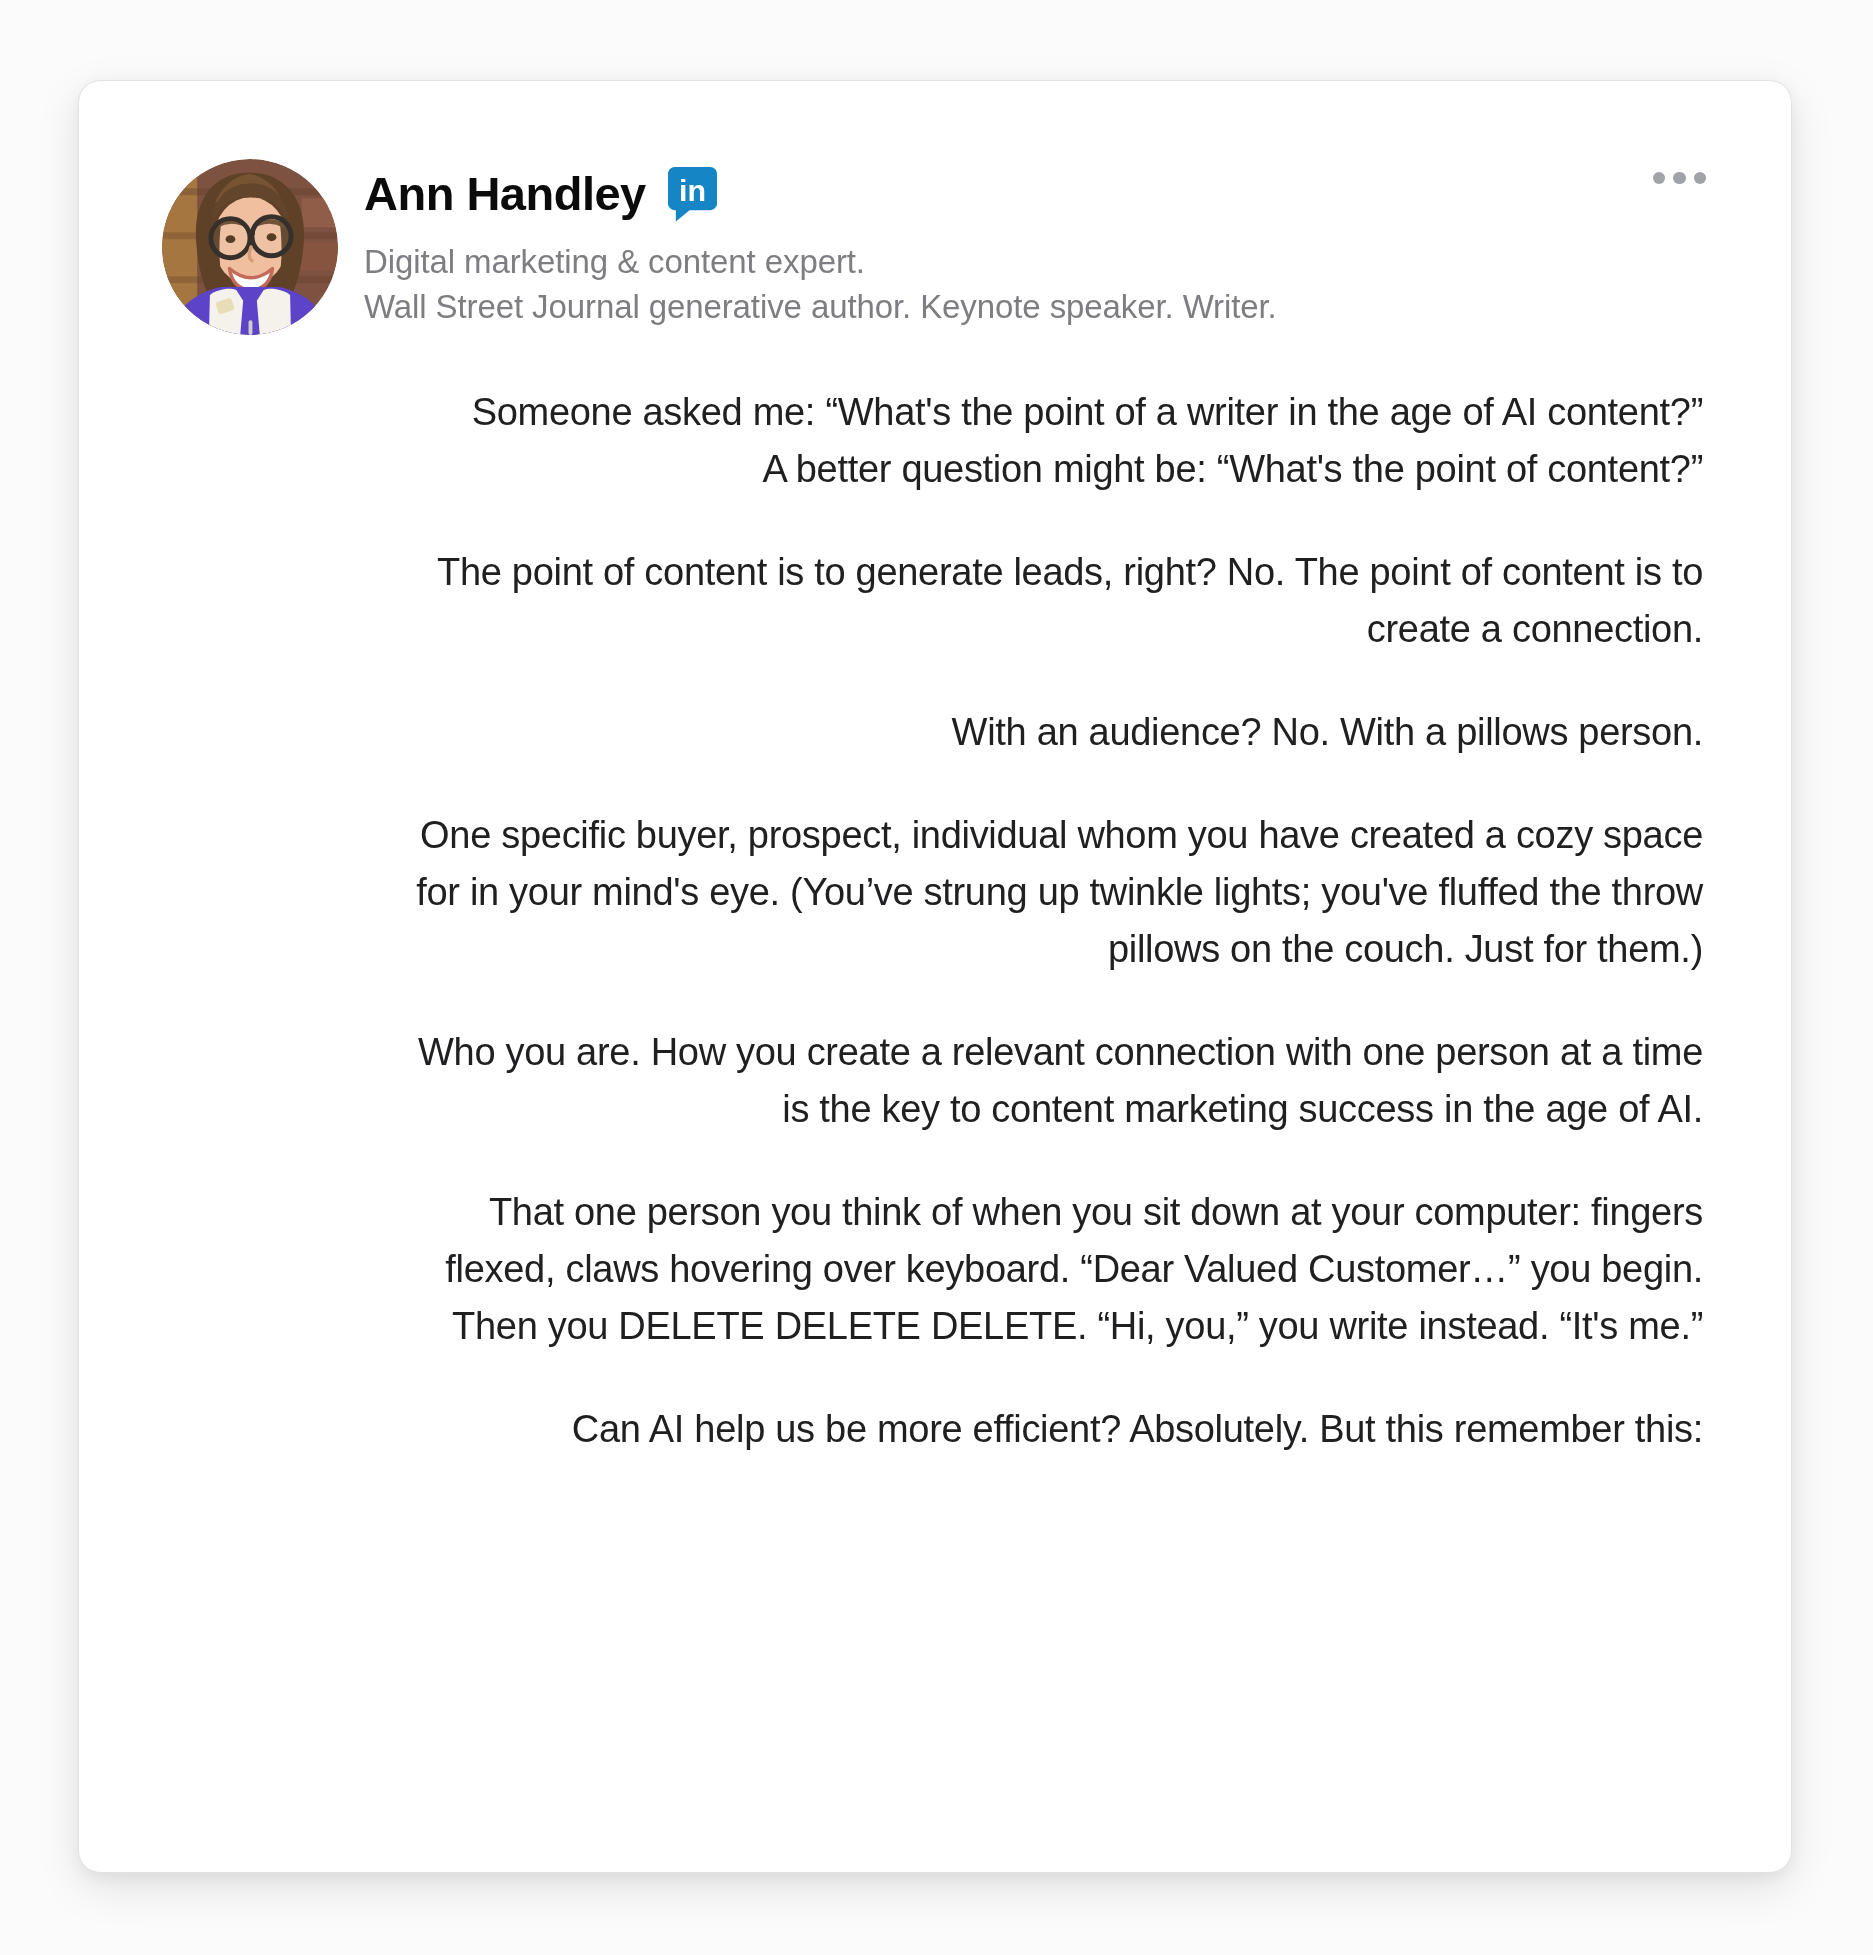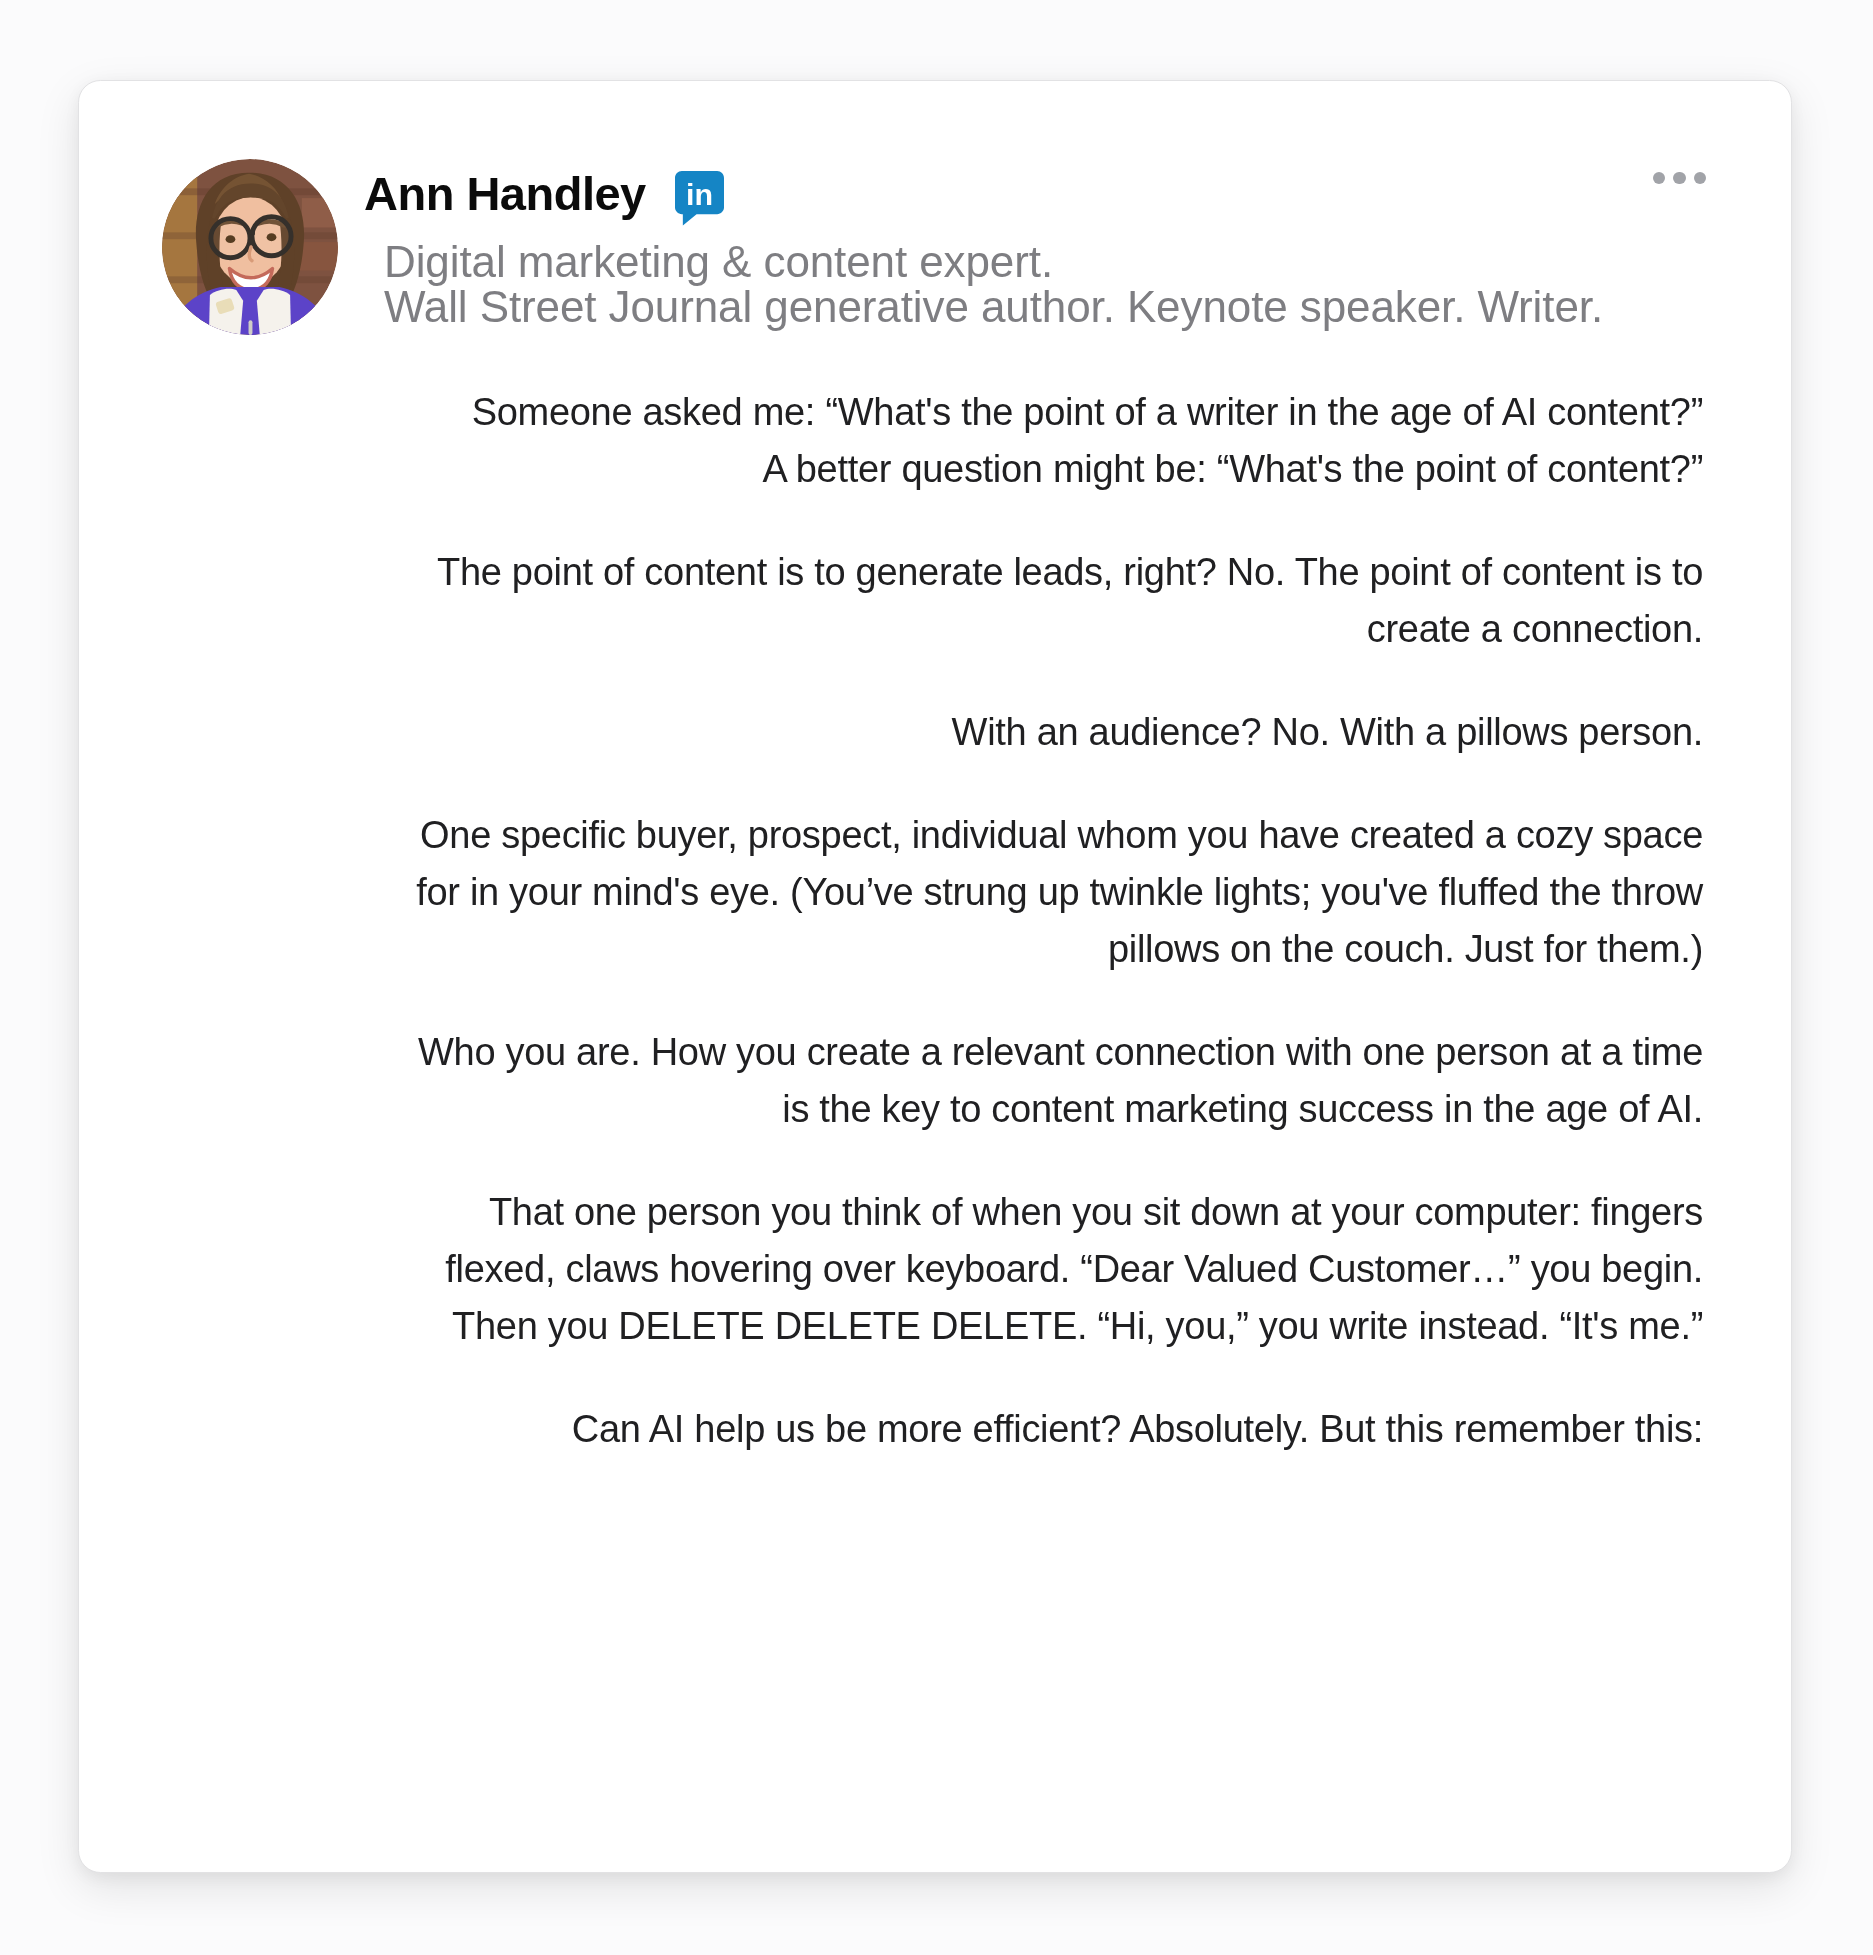--- a/index.html
+++ b/index.html
@@ -28,34 +28,33 @@
     border-radius:22.4px;
     box-shadow:0 14.6px 44px rgba(0,0,0,0.10), 0 4.9px 14.6px rgba(0,0,0,0.05);
   }
   .avatar{
     position:absolute;left:83px;top:78px;
     width:176px;height:176px;border-radius:50%;
     overflow:hidden;
   }
   .avatar svg{display:block;width:100%;height:100%;}
   .header-text{position:absolute;left:285px;top:85px;}
-  .name-row{display:flex;align-items:flex-start;gap:29px;height:56px;}
+  .name-row{display:flex;align-items:flex-end;gap:22px;height:56px;}
   .author-name{
     font-size:47px;font-weight:700;color:var(--name-text);
     letter-spacing:-0.5px;white-space:nowrap;line-height:56px;
   }
   .li-badge{width:49px;height:55px;margin-top:4.9px;}
   .li-badge .bubble{fill:var(--linkedin-blue);}
   .bio{
     margin-top:17px;
-    font-size:44px;line-height:45px;
+    font-size:33px;line-height:45px;
     color:var(--bio-text);
     white-space:nowrap;
     letter-spacing:-0.1px;
-    margin-left:20px;
   }
   .menu-dots{
     position:absolute;top:86px;right:80px;
     display:flex;gap:8.3px;align-items:center;
     padding:4.9px;cursor:pointer;
   }
   .menu-dots .dot{
     width:12.2px;height:12.2px;border-radius:50%;
     background:var(--menu-dots);
   }

